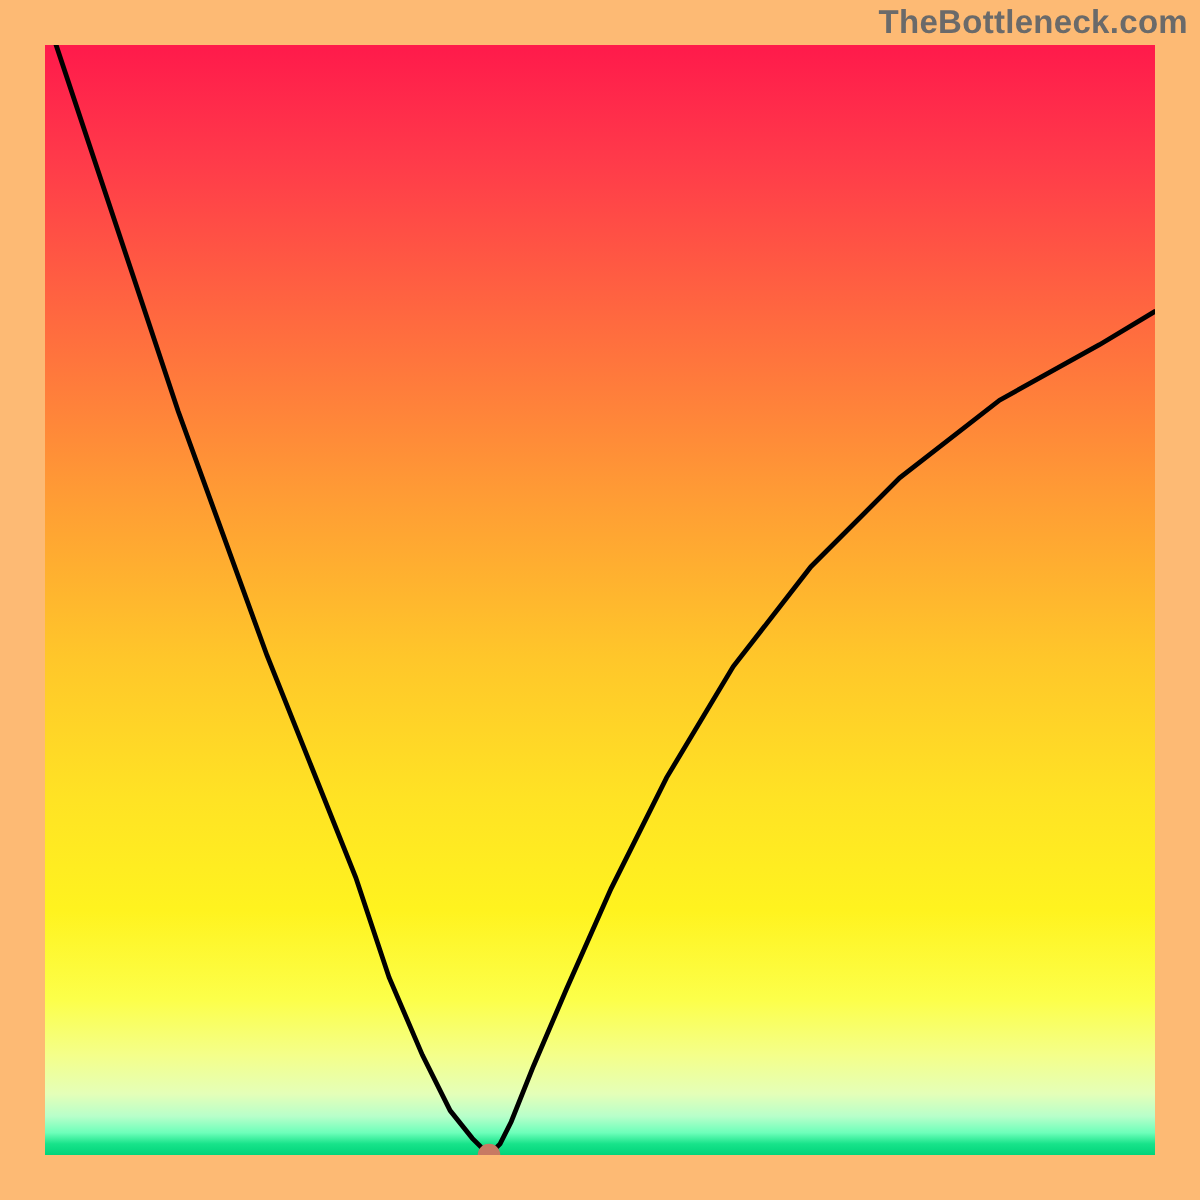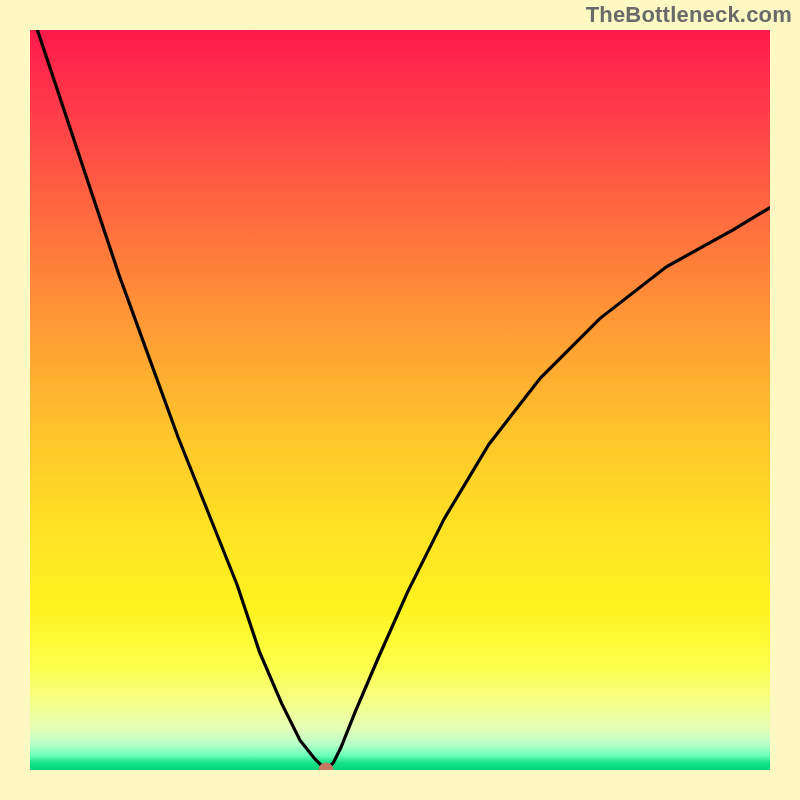--- a/index.html
+++ b/index.html
@@ -7,21 +7,21 @@
     padding: 0;
     width: 800px;
     height: 800px;
     background: #000;
     font-family: Arial, Helvetica, sans-serif;
   }
   .frame {
     position: relative;
     width: 800px;
     height: 800px;
-    background: #fef9c3;
+    background: #fdba74;
   }
   .watermark {
     position: absolute;
     top: 2px;
     right: 8px;
     color: #6a6a6a;
     font-size: 22px;
     font-weight: 600;
     letter-spacing: 0.2px;
     z-index: 10;

